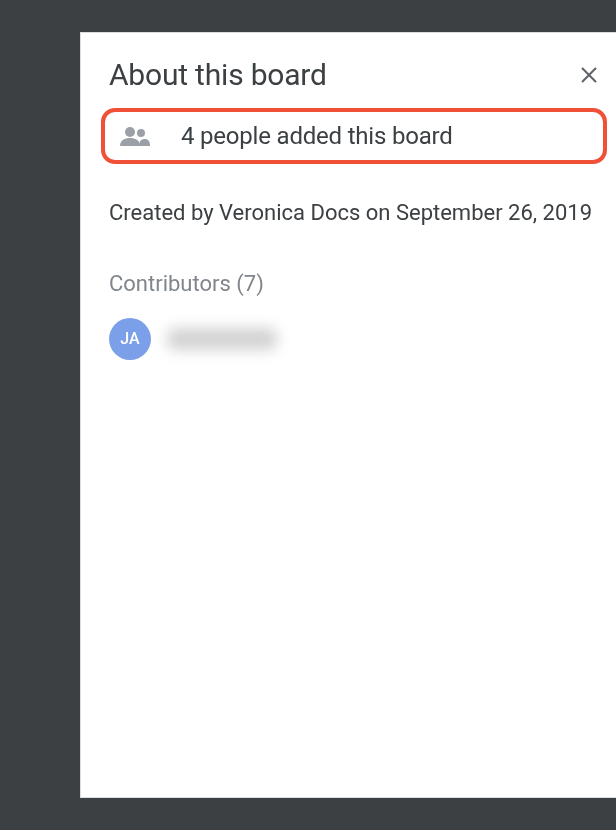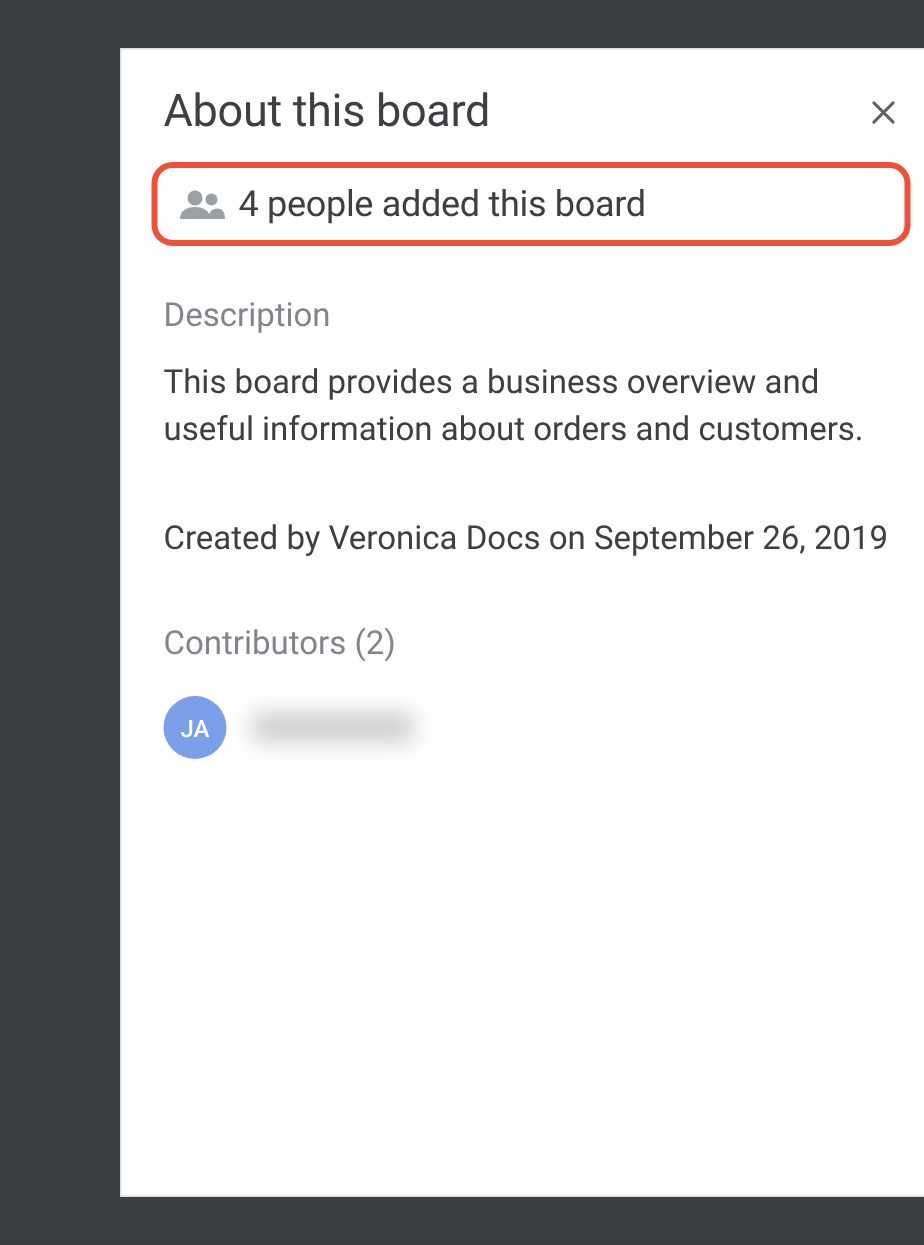--- a/index.html
+++ b/index.html
@@ -47,21 +47,21 @@
     .close svg {
       width: 22px;
       height: 22px;
     }
     .highlight-box {
       border: 4px solid #f04f38;
       border-radius: 14px;
       padding: 10px 14px;
       display: flex;
       align-items: center;
-      gap: 8px;
+      gap: 30px;
       margin-bottom: 34px;
       margin-left: -8px;
       margin-right: -4px;
     }
     .people-icon {
       color: #9aa0a6;
       width: 32px;
       height: 24px;
       flex-shrink: 0;
     }
@@ -141,31 +141,27 @@
   <div class="highlight-box">
     <svg class="people-icon" viewBox="0 0 32 24" fill="currentColor">
       <circle cx="11" cy="8" r="5"></circle>
       <circle cx="22" cy="9" r="4"></circle>
       <path d="M 1 22 C 1 16 6 14 11 14 C 16 14 21 16 21 22 Z"></path>
       <path d="M 20 22 C 20 17.5 22 15 26 15 C 29 15 31 17 31 22 Z"></path>
     </svg>
     <span class="highlight-text">4 people added this board</span>
   </div>
 
-  <div>
-    <div class="section-label">Description</div>
-    <div class="section-body">This board provides a business overview and useful information about orders and customers.</div>
-  </div>
 
   <div>
     <div class="section-body">Created by Veronica Docs on September 26, 2019</div>
   </div>
 
   <div>
-    <div class="section-label">Contributors (2)</div>
+    <div class="section-label">Contributors (7)</div>
     <div class="avatars">
       <div class="avatar-row">
         <div class="avatar blue">JA</div>
         <div class="blurred-name short"></div>
       </div>
     </div>
   </div>
 </div>
 
 </body></html>

